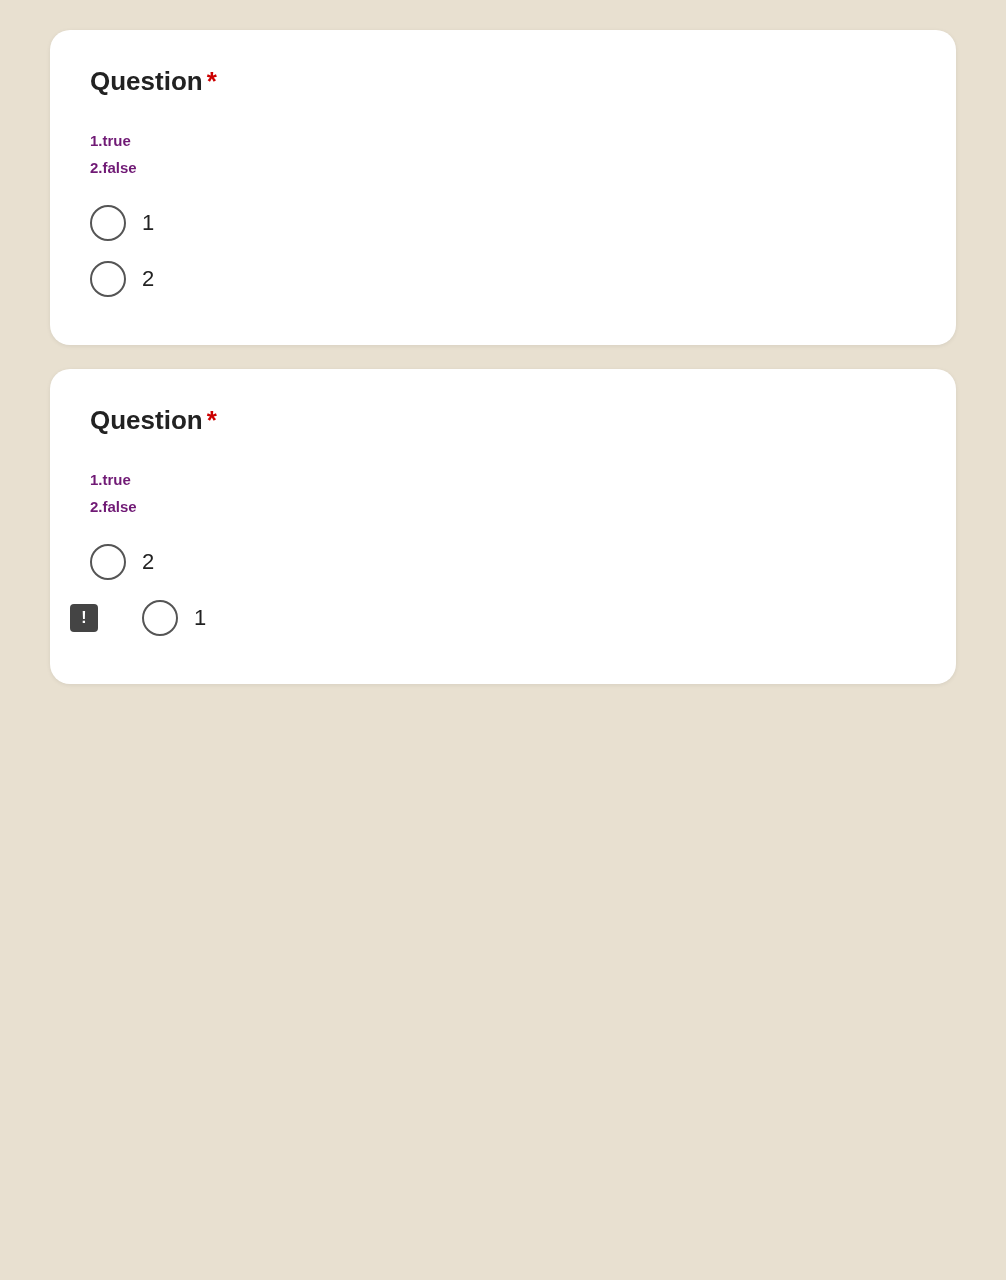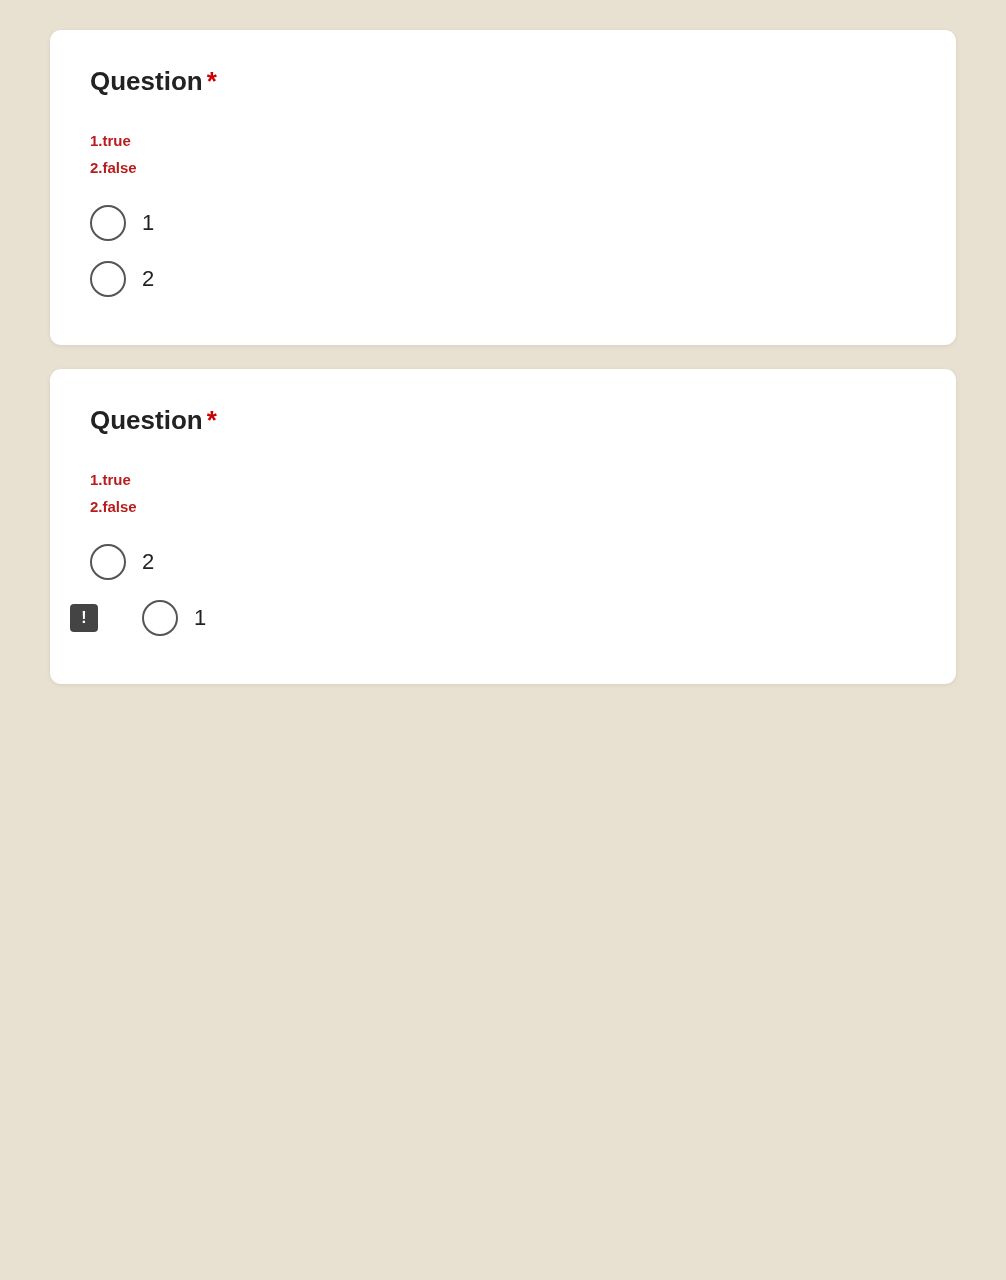--- a/index.html
+++ b/index.html
@@ -14,21 +14,21 @@
       width: 1006px;
       min-height: 1280px;
       padding: 30px 50px;
       display: flex;
       flex-direction: column;
       gap: 24px;
     }
 
     .question-card {
       background: #ffffff;
-      border-radius: 11px;
+      border-radius: 20px;
       padding: 36px 40px 48px 40px;
       box-shadow: 0 1px 4px rgba(0,0,0,0.08);
     }
 
     .question-title {
       font-size: 26px;
       font-weight: 700;
       color: #222222;
       margin-bottom: 30px;
     }
@@ -41,21 +41,21 @@
     .question-body {
       color: #1a4480;
       font-size: 15px;
       font-weight: 700;
       line-height: 1.6;
       margin-bottom: 18px;
       font-style: italic;
     }
 
     .options-list {
-      color: #b91c1c;
+      color: #701a75;
       font-size: 15px;
       font-weight: 700;
       line-height: 1.8;
       margin-bottom: 24px;
     }
 
     .radio-options {
       display: flex;
       flex-direction: column;
       gap: 20px;

